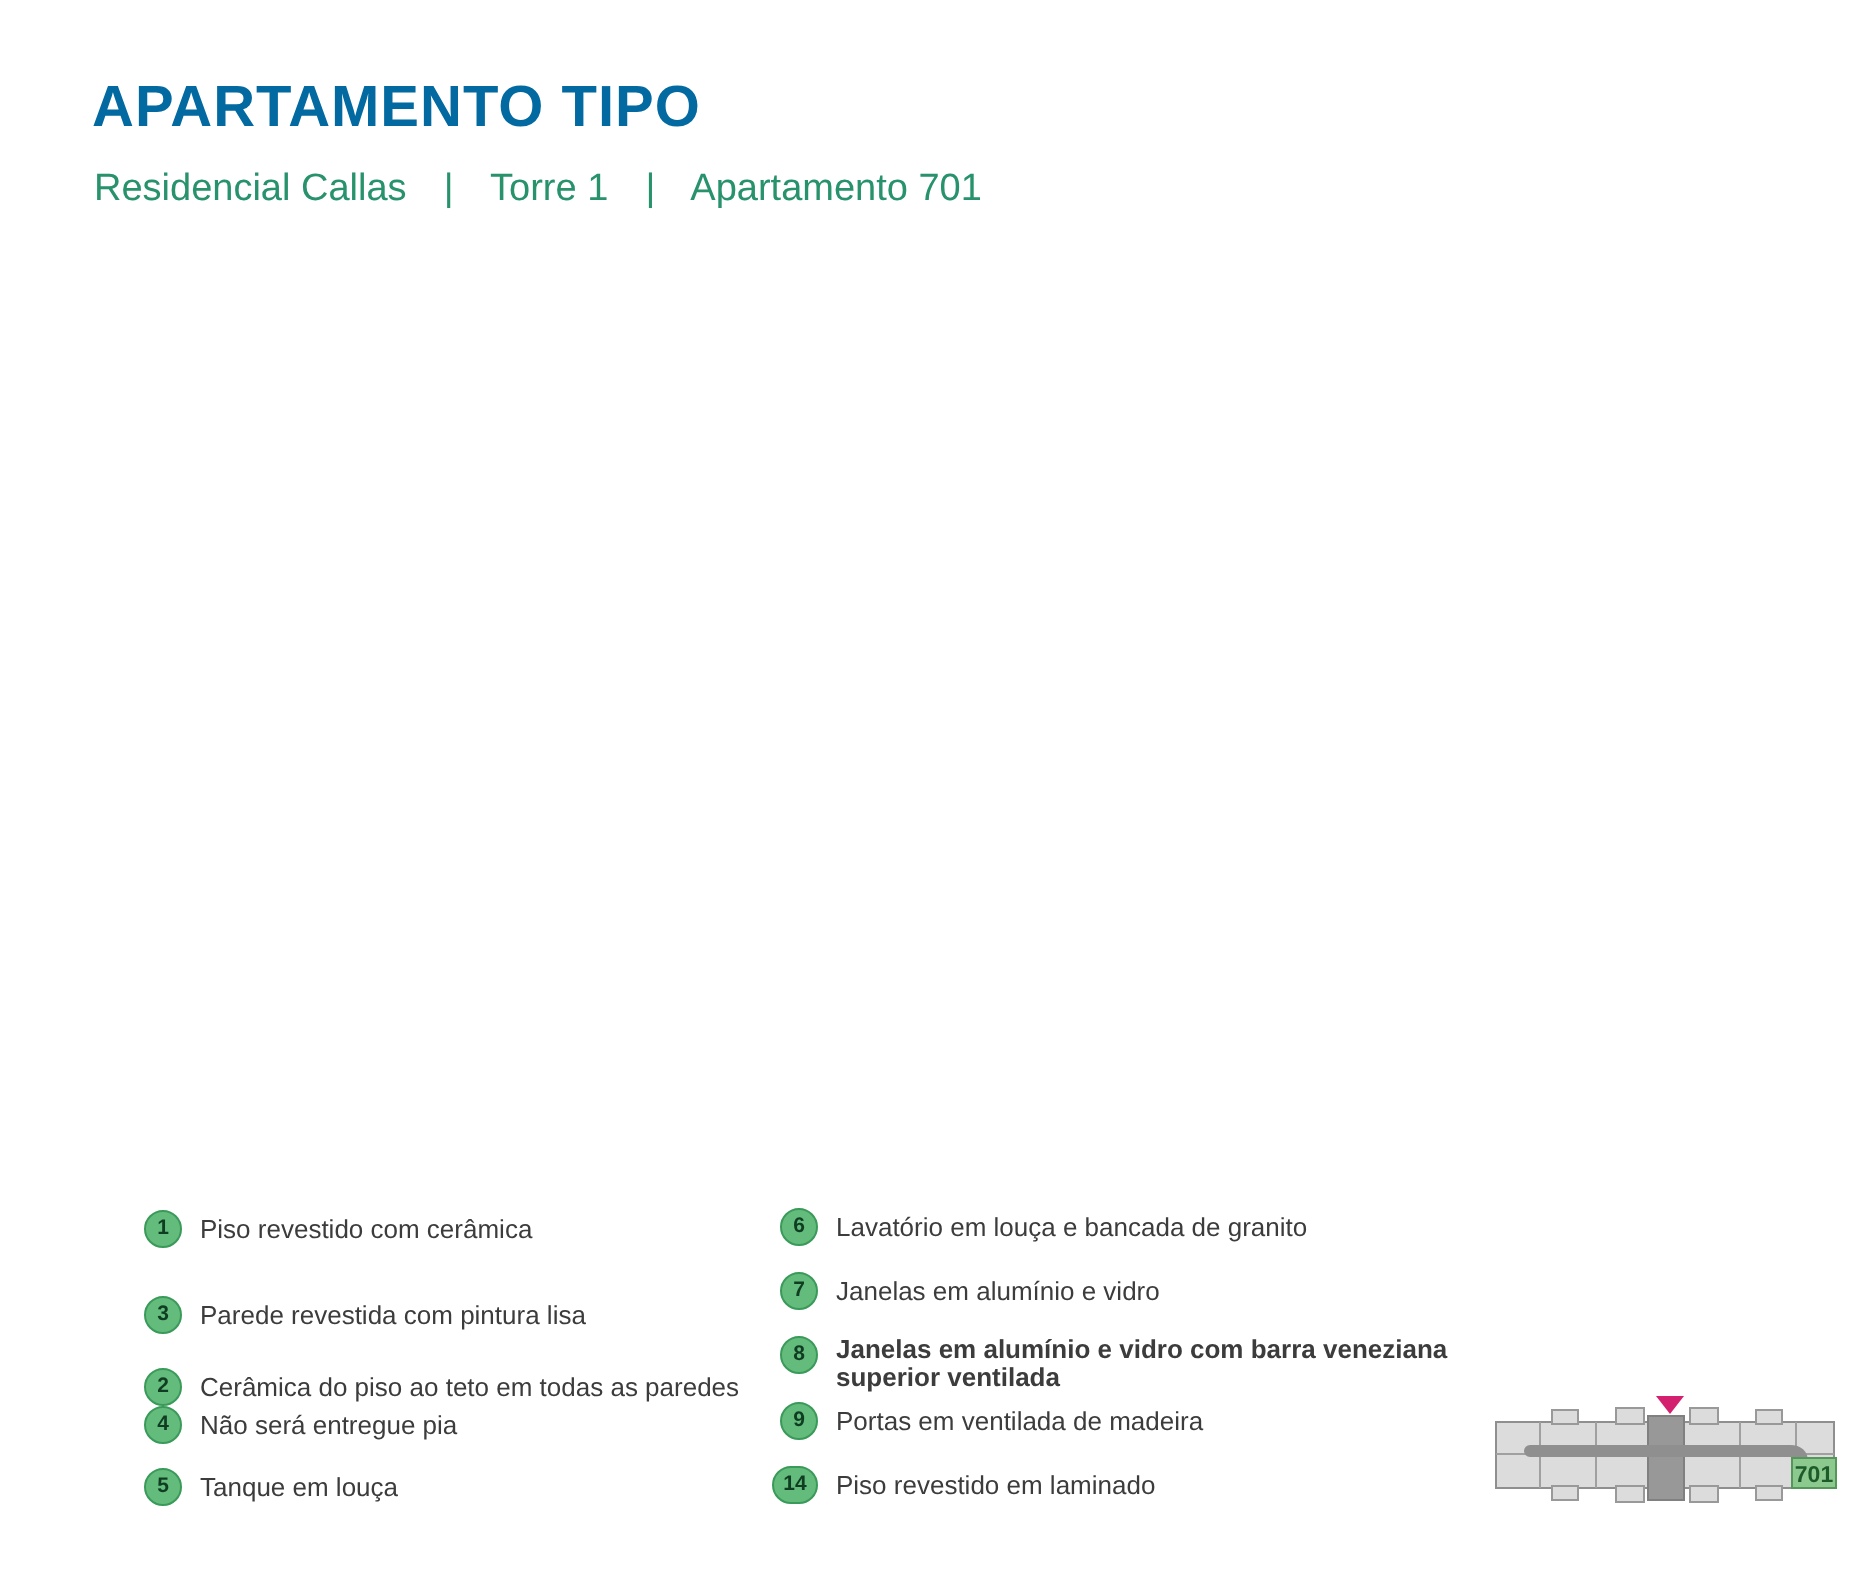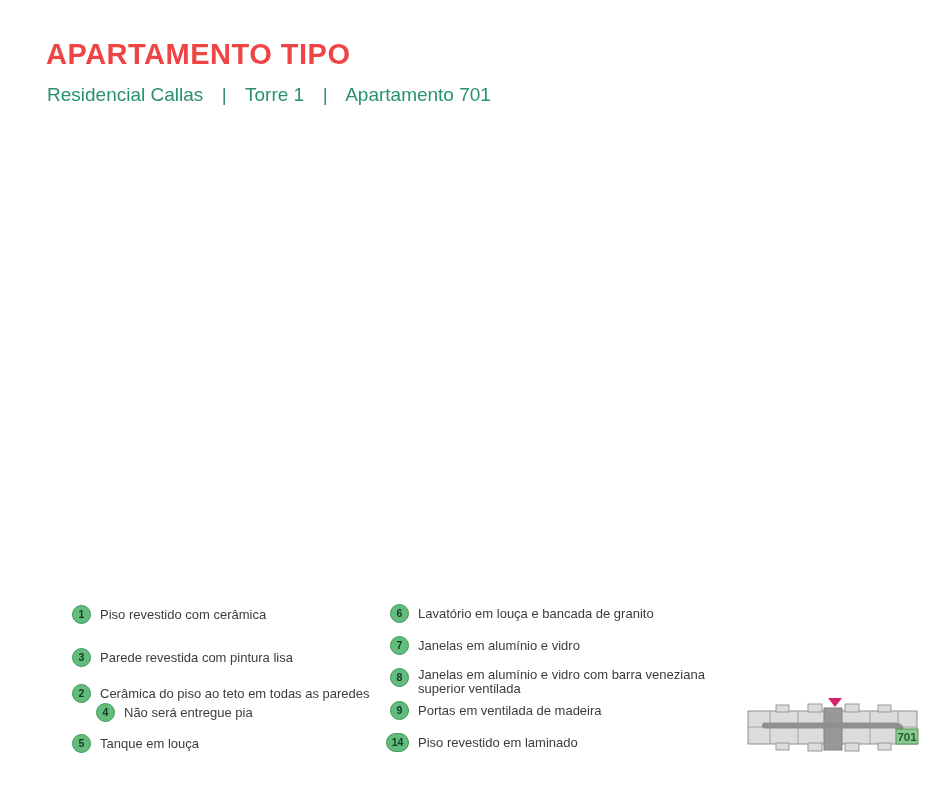--- a/index.html
+++ b/index.html
@@ -1,24 +1,24 @@
 <!DOCTYPE html>
 <html><head>
 <meta charset="utf-8">
 <style>
   html,body{margin:0;padding:0;background:#fff;}
   body{width:925px;height:786px;position:relative;font-family:"Liberation Sans",sans-serif;overflow:hidden;}
-  .title{position:absolute;left:46px;top:38px;font-size:29px;font-weight:800;color:#ef4444;letter-spacing:0.5px;}
+  .title{position:absolute;left:46px;top:38px;font-size:29px;font-weight:800;color:#0369a1;letter-spacing:0.5px;}
   .subtitle{position:absolute;left:47px;top:84px;font-size:19px;color:#27926c;}
   .subtitle .sep{color:#27926c;margin:0 8px;}
   .legend{position:absolute;font-size:13px;color:#3c3c3c;}
   .lrow{position:absolute;white-space:nowrap;}
   .lbadge{display:inline-block;width:17px;height:17px;border-radius:50%;background:#63bb7c;border:1px solid #3a9a59;color:#103d22;font-weight:700;font-size:10.5px;text-align:center;line-height:17px;vertical-align:middle;margin-right:9px;}
   .ltext{vertical-align:middle;}
-  .lwrap{white-space:normal;width:330px;display:inline-block;line-height:1.1;}
+  .lwrap{white-space:normal;width:330px;display:inline-block;line-height:1.1;font-weight:bold;}
 </style>
 </head>
 <body>
 
 <div class="title">APARTAMENTO TIPO</div>
 
 <div class="subtitle">Residencial Callas&nbsp; <span class="sep">|</span>&nbsp; Torre 1&nbsp; <span class="sep">|</span>&nbsp; Apartamento 701</div>
 
 <svg id="plan" width="925" height="786" viewBox="0 0 925 786" style="position:absolute;left:0;top:0;" xmlns="http://www.w3.org/2000/svg">
 <defs>
@@ -57,21 +57,21 @@
 </svg>
 
 <div class="legend">
 
   <div class="lrow" style="left:72px;top:605px;"><span class="lbadge">1</span><span class="ltext">Piso revestido com cerâmica</span></div>
 
   <div class="lrow" style="left:72px;top:640px;margin-top:44px;"><span class="lbadge">2</span><span class="ltext">Cerâmica do piso ao teto em todas as paredes</span></div>
 
   <div class="lrow" style="left:72px;top:648px;"><span class="lbadge">3</span><span class="ltext">Parede revestida com pintura lisa</span></div>
 
-  <div class="lrow" style="left:72px;top:703px;margin-left:24px;"><span class="lbadge">4</span><span class="ltext">Não será entregue pia</span></div>
+  <div class="lrow" style="left:72px;top:703px;"><span class="lbadge">4</span><span class="ltext">Não será entregue pia</span></div>
 
   <div class="lrow" style="left:72px;top:734px;"><span class="lbadge">5</span><span class="ltext">Tanque em louça</span></div>
 
   <div class="lrow" style="left:390px;top:604px;"><span class="lbadge">6</span><span class="ltext">Lavatório em louça e bancada de granito</span></div>
 
   <div class="lrow" style="left:390px;top:636px;"><span class="lbadge">7</span><span class="ltext">Janelas em alumínio e vidro</span></div>
 
   <div class="lrow" style="left:390px;top:668px;"><span class="lbadge" style="vertical-align:top;">8</span><span class="lwrap">Janelas em alumínio e vidro com barra veneziana superior ventilada</span></div>
 
   <div class="lrow" style="left:390px;top:701px;"><span class="lbadge">9</span><span class="ltext">Portas em ventilada de madeira</span></div>

